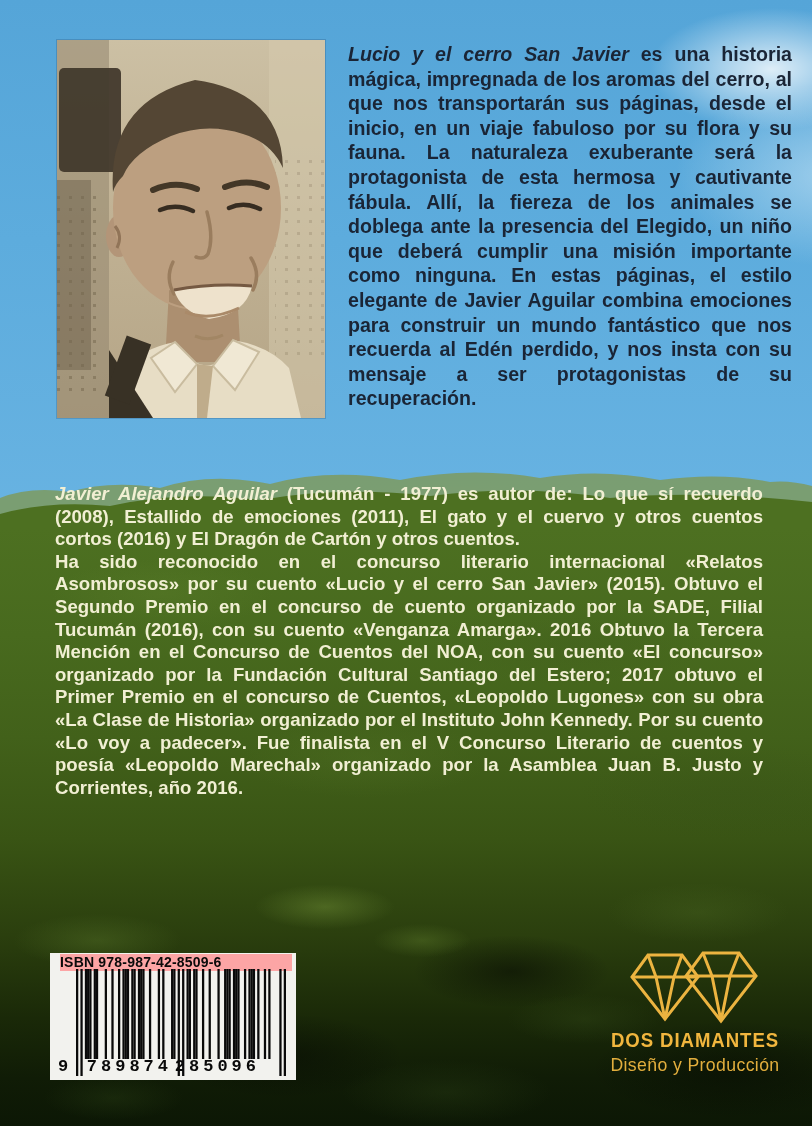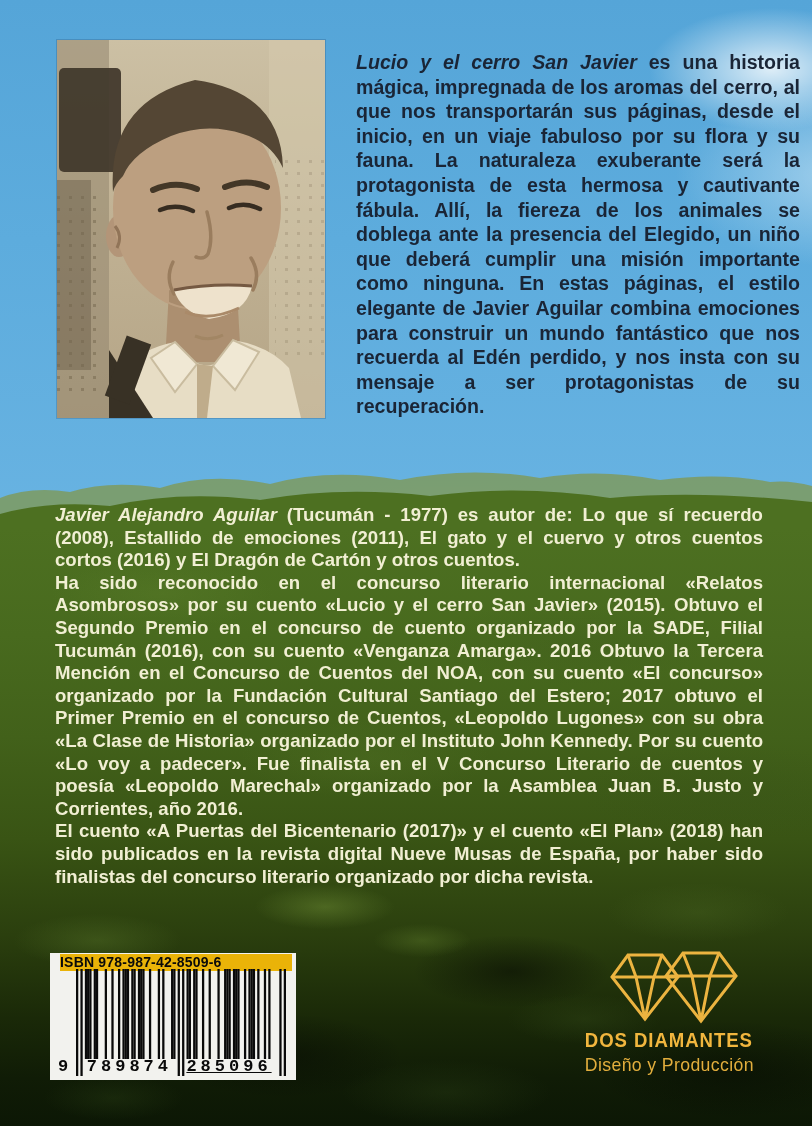--- a/index.html
+++ b/index.html
@@ -36,41 +36,41 @@
       radial-gradient(ellipse 100px 32px at 14% 90%, rgba(66,96,34,.20), rgba(0,0,0,0) 70%),
       radial-gradient(ellipse 140px 52px at 63% 45%, rgba(6,10,3,.55), rgba(0,0,0,0) 70%),
       radial-gradient(ellipse 170px 60px at 35% 75%, rgba(5,9,3,.50), rgba(0,0,0,0) 70%),
       radial-gradient(ellipse 200px 70px at 90% 80%, rgba(4,8,2,.45), rgba(0,0,0,0) 70%);}
 
   
   .photo{position:absolute;left:57px;top:40px;width:268px;height:378px;
     box-shadow:0 0 0 1px rgba(30,70,110,.25);}
 
   
-  .blurb{position:absolute;left:348px;top:42px;width:444px;margin:8px;
+  .blurb{position:absolute;left:348px;top:42px;width:444px;margin:0;
     color:#1a2536;font-weight:700;font-size:19.6px;line-height:24.6px;text-align:justify;}
   .ital{font-style:italic;}
 
   
-  .bio{position:absolute;left:55px;top:504px;width:708px;
+  .bio{position:absolute;left:55px;top:483px;width:708px;
     color:#f1efd3;font-weight:700;font-size:18.6px;line-height:22.6px;text-align:justify;}
   .bio p{margin:0;}
 
   
   .barcode{position:absolute;left:50px;top:953px;width:246px;height:127px;background:#f2f2ee;color:#0a0a0a;}
-  .isbn{position:absolute;top:1px;left:10px;right:4px;height:17px;background:#eab308;
+  .isbn{position:absolute;top:1px;left:10px;right:4px;height:17px;background:#fca5a5;
     font-size:14px;font-weight:700;letter-spacing:.2px;white-space:nowrap;}
   .bars{position:absolute;left:26px;top:16px;}
   .bd{position:absolute;top:104px;font-family:"Liberation Mono",monospace;font-weight:700;font-size:17px;white-space:nowrap;}
   .bd1{left:8px;}
   .bd2{left:36px;width:86px;text-align:right;letter-spacing:4px;}
-  .bd3{left:136px;width:86px;text-align:center;letter-spacing:4px;text-decoration:underline;}
-
-  
-  .publisher{position:absolute;left:578px;top:948px;width:194px;}
+  .bd3{left:124px;width:86px;text-align:right;letter-spacing:4px;}
+
+  
+  .publisher{position:absolute;left:598px;top:948px;width:194px;text-align:center;}
   .diamonds{display:block;margin:0 auto;}
   .pubname{color:#f1b63e;font-size:20px;font-weight:700;letter-spacing:1px;margin-top:5px;
     transform:scaleX(.93);white-space:nowrap;}
   .tagline{color:#e2ae3d;font-size:19px;font-weight:400;letter-spacing:.4px;margin-top:2px;
     transform:scaleX(.93);white-space:nowrap;}
 </style>
 </head>
 <body>
 
 <div class="cover">
@@ -136,21 +136,20 @@
       </g>
       <rect width="268" height="378" fill="#caa06a" opacity=".07"></rect>
     </svg>
   </div>
 
   <p class="blurb"><span class="ital">Lucio y el cerro San Javier</span><span> es una historia mágica, impregnada de los aromas del cerro, al que nos transportarán sus páginas, desde el inicio, en un viaje fabuloso por su flora y su fauna. La naturaleza exuberante será la protagonista de esta hermosa y cautivante fábula. Allí, la fiereza de los animales se doblega ante la presencia del Elegido, un niño que deberá cumplir una misión importante como ninguna. En estas páginas, el estilo elegante de Javier Aguilar combina emociones para construir un mundo fantástico que nos recuerda al Edén perdido, y nos insta con su mensaje a ser protagonistas de su recuperación.</span></p>
 
   <div class="bio">
     <p><span class="ital">Javier Alejandro Aguilar</span><span> (Tucumán - 1977) es autor de: Lo que sí recuerdo (2008), Estallido de emociones (2011), El gato y el cuervo y otros cuentos cortos (2016) y El Dragón de Cartón y otros cuentos.</span></p>
     <p>Ha sido reconocido en el concurso literario internacional «Relatos Asombrosos» por su cuento «Lucio y el cerro San Javier» (2015). Obtuvo el Segundo Premio en el concurso de cuento organizado por la SADE, Filial Tucumán (2016), con su cuento «Venganza Amarga». 2016 Obtuvo la Tercera Mención en el Concurso de Cuentos del NOA, con su cuento «El concurso» organizado por la Fundación Cultural Santiago del Estero; 2017 obtuvo el Primer Premio en el concurso de Cuentos, «Leopoldo Lugones» con su obra «La Clase de Historia» organizado por el Instituto John Kennedy. Por su cuento «Lo voy a padecer». Fue finalista en el V Concurso Literario de cuentos y poesía «Leopoldo Marechal» organizado por la Asamblea Juan B. Justo y Corrientes, año 2016.</p>
-    <p>El cuento «A Puertas del Bicentenario (2017)» y el cuento «El Plan» (2018) han sido publicados en la revista digital Nueve Musas de España, por haber sido finalistas del concurso literario organizado por dicha revista.</p>
   </div>
 
   <div class="barcode">
     <div class="isbn">ISBN 978-987-42-8509-6</div>
     <svg class="bars" width="210" height="107" viewBox="0 0 210 107" fill="#0a0a0a" aria-hidden="true">
         <rect x="0.00" y="0" width="2.27" height="107"></rect>
         <rect x="4.42" y="0" width="2.27" height="107"></rect>
         <rect x="8.84" y="0" width="2.27" height="90"></rect>
         <rect x="11.05" y="0" width="2.27" height="90"></rect>
         <rect x="13.26" y="0" width="2.27" height="90"></rect>

